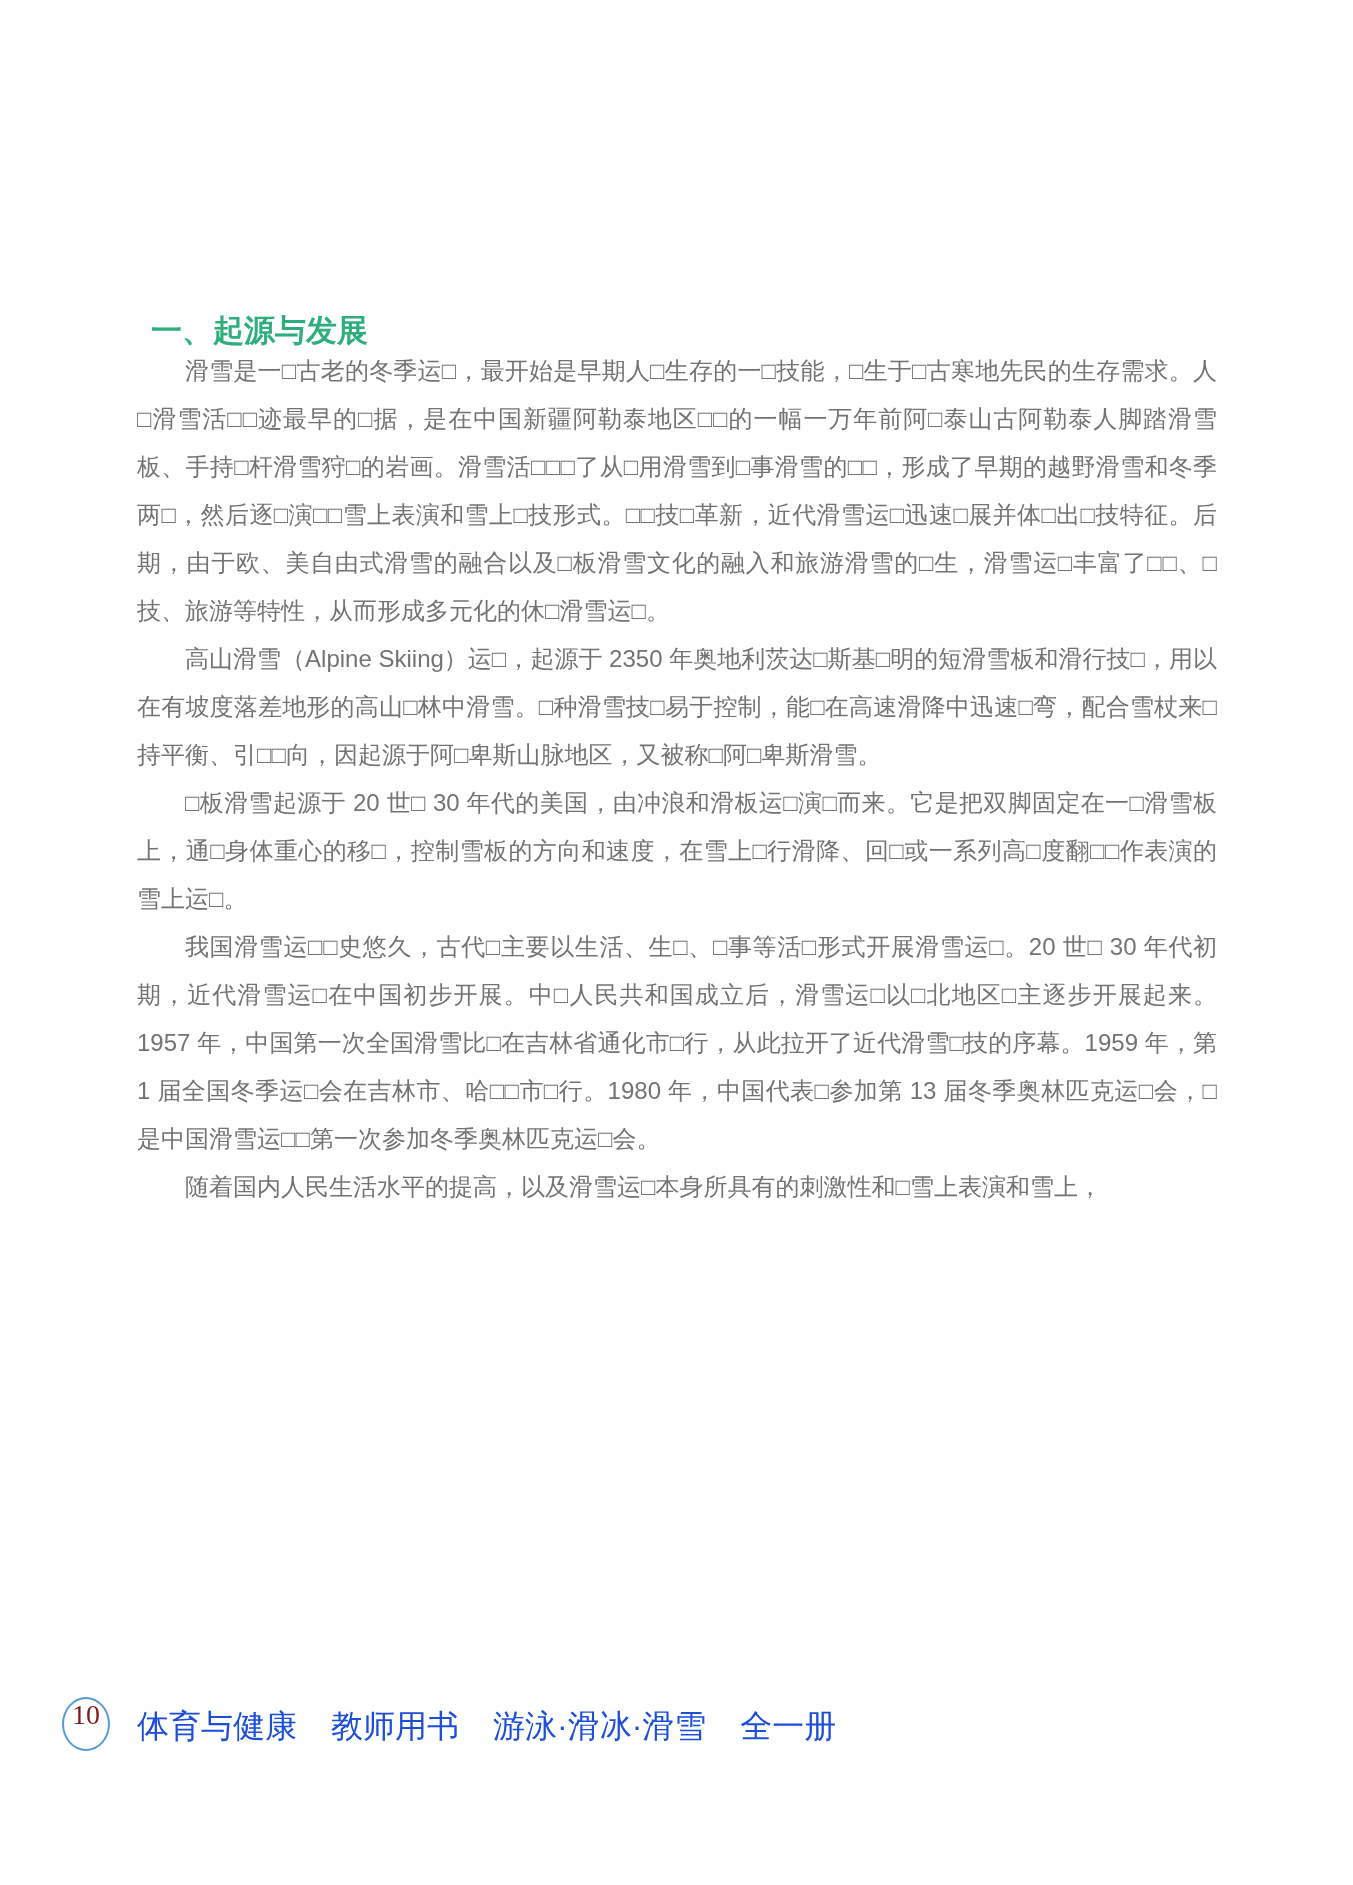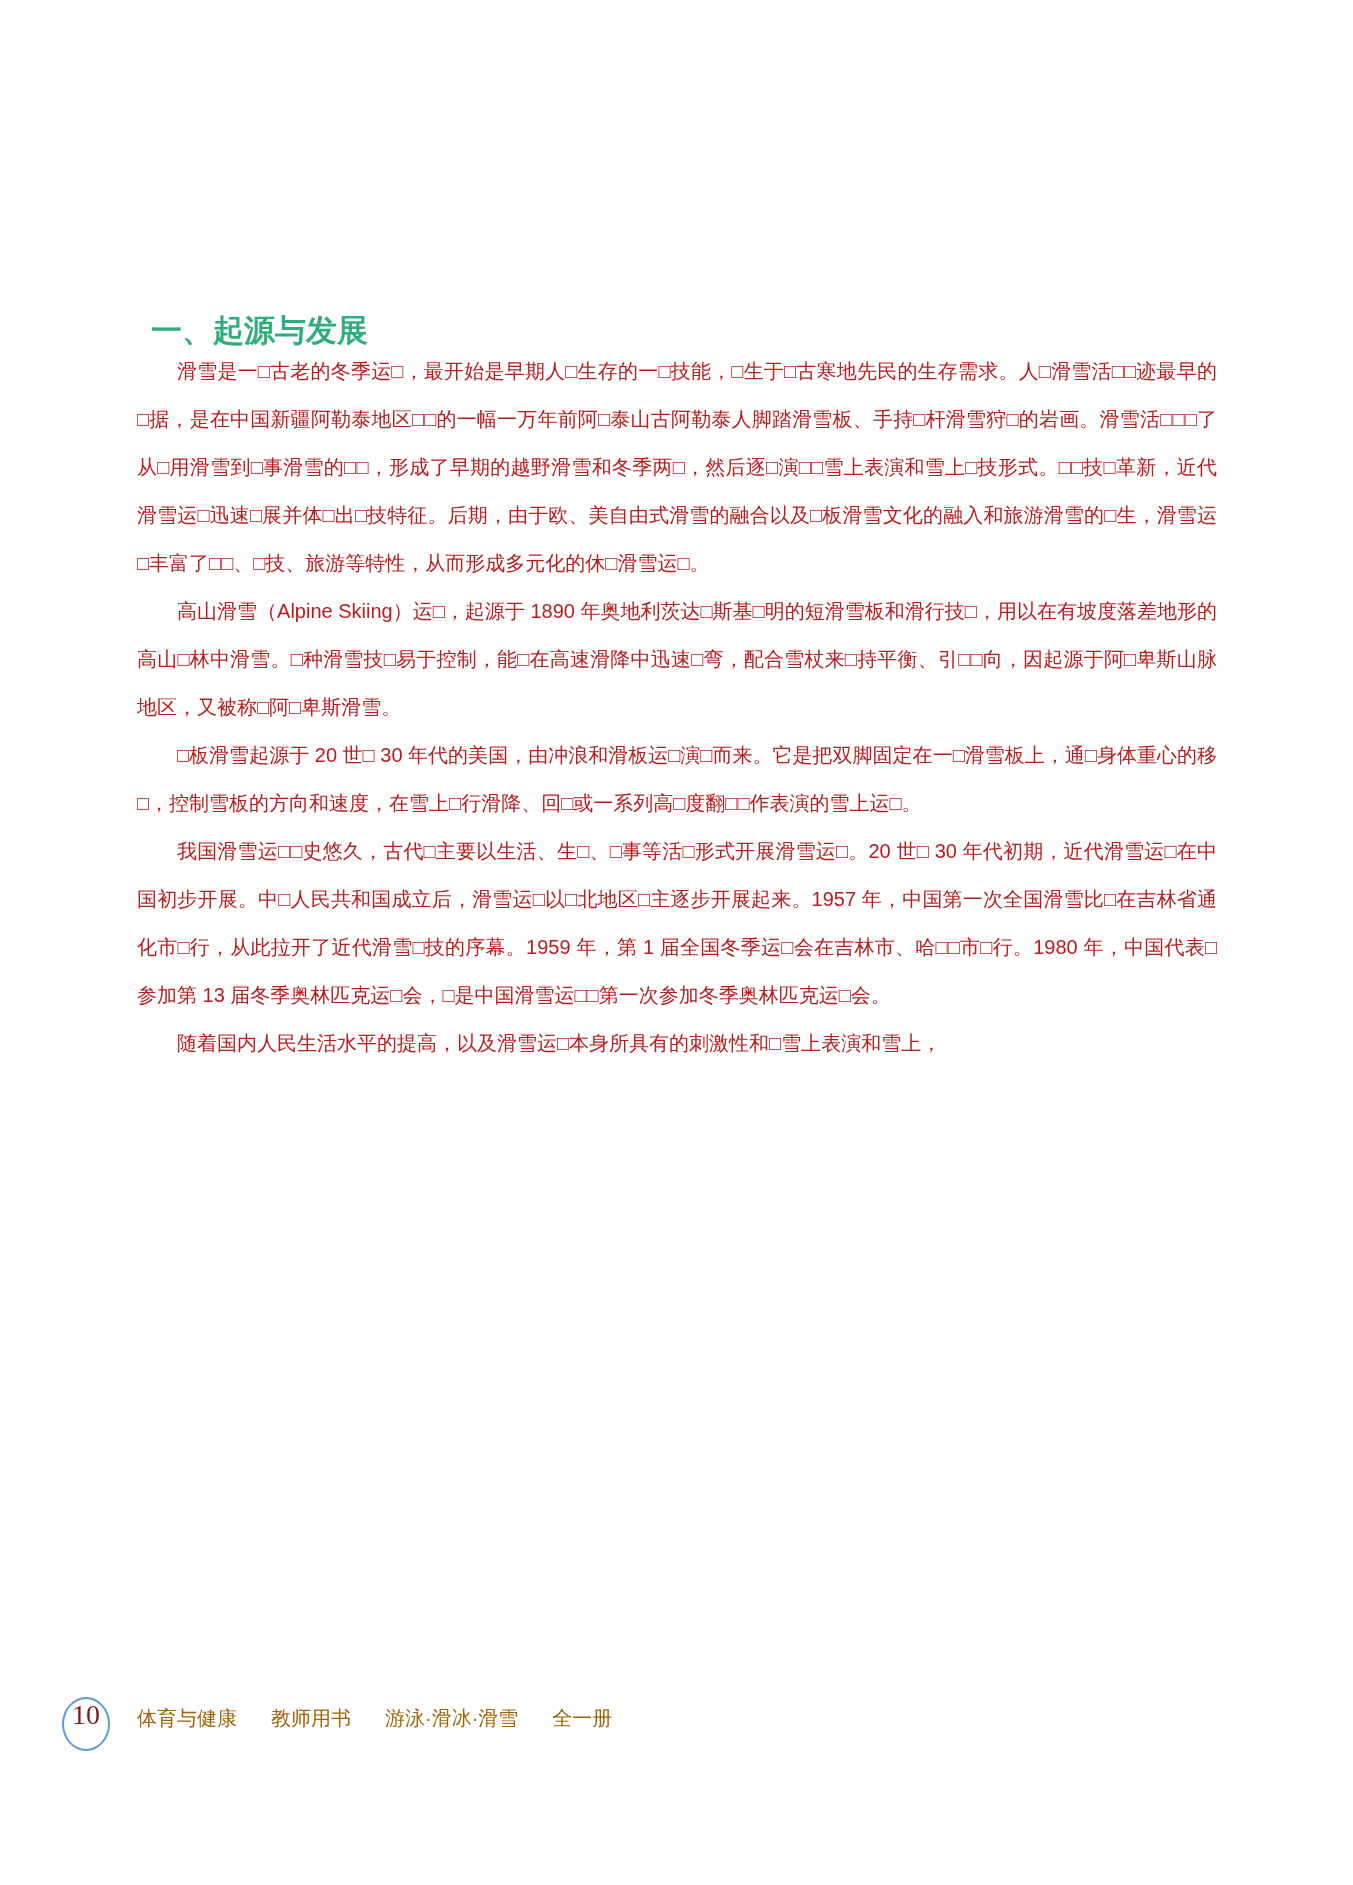--- a/index.html
+++ b/index.html
@@ -35,23 +35,23 @@
     font-size: 31px;
     font-weight: bold;
     color: #2fae7d;
     white-space: nowrap;
   }
   .body-text {
     position: absolute;
     top: 347px;
     left: 137px;
     width: 1080px;
-    font-size: 20px;
+    font-size: 24px;
     line-height: 48px;
-    color: #b91c1c;
+    color: #737373;
     text-align: justify;
   }
   .body-text p {
     margin: 0;
     text-indent: 2em;
   }
   .page-footer {
     position: absolute;
     left: 0;
     top: 1693px;
@@ -74,36 +74,36 @@
     font-size: 28px;
     color: #7f1d1d;
     background: #ffffff;
   }
   .footer-text {
     position: absolute;
     left: 137px;
     top: 12px;
     display: flex;
     gap: 34px;
-    font-size: 20px;
-    color: #a16207;
+    font-size: 32px;
+    color: #1d4ed8;
     white-space: nowrap;
   }
 </style>
 </head>
 <body>
 
 <div class="page">
 
 
   <h2 class="section-heading">一、起源与发展</h2>
 
   <div class="body-text">
     <p>滑雪是一□古老的冬季运□，最开始是早期人□生存的一□技能，□生于□古寒地先民的生存需求。人□滑雪活□□迹最早的□据，是在中国新疆阿勒泰地区□□的一幅一万年前阿□泰山古阿勒泰人脚踏滑雪板、手持□杆滑雪狩□的岩画。滑雪活□□□了从□用滑雪到□事滑雪的□□，形成了早期的越野滑雪和冬季两□，然后逐□演□□雪上表演和雪上□技形式。□□技□革新，近代滑雪运□迅速□展并体□出□技特征。后期，由于欧、美自由式滑雪的融合以及□板滑雪文化的融入和旅游滑雪的□生，滑雪运□丰富了□□、□技、旅游等特性，从而形成多元化的休□滑雪运□。</p>
-    <p>高山滑雪（Alpine Skiing）运□，起源于 1890 年奥地利茨达□斯基□明的短滑雪板和滑行技□，用以在有坡度落差地形的高山□林中滑雪。□种滑雪技□易于控制，能□在高速滑降中迅速□弯，配合雪杖来□持平衡、引□□向，因起源于阿□卑斯山脉地区，又被称□阿□卑斯滑雪。</p>
+    <p>高山滑雪（Alpine Skiing）运□，起源于 2350 年奥地利茨达□斯基□明的短滑雪板和滑行技□，用以在有坡度落差地形的高山□林中滑雪。□种滑雪技□易于控制，能□在高速滑降中迅速□弯，配合雪杖来□持平衡、引□□向，因起源于阿□卑斯山脉地区，又被称□阿□卑斯滑雪。</p>
     <p>□板滑雪起源于 20 世□ 30 年代的美国，由冲浪和滑板运□演□而来。它是把双脚固定在一□滑雪板上，通□身体重心的移□，控制雪板的方向和速度，在雪上□行滑降、回□或一系列高□度翻□□作表演的雪上运□。</p>
     <p>我国滑雪运□□史悠久，古代□主要以生活、生□、□事等活□形式开展滑雪运□。20 世□ 30 年代初期，近代滑雪运□在中国初步开展。中□人民共和国成立后，滑雪运□以□北地区□主逐步开展起来。1957 年，中国第一次全国滑雪比□在吉林省通化市□行，从此拉开了近代滑雪□技的序幕。1959 年，第 1 届全国冬季运□会在吉林市、哈□□市□行。1980 年，中国代表□参加第 13 届冬季奥林匹克运□会，□是中国滑雪运□□第一次参加冬季奥林匹克运□会。</p>
     <p>随着国内人民生活水平的提高，以及滑雪运□本身所具有的刺激性和□雪上表演和雪上，</p>
   </div>
 
   <div class="page-footer">
     <div class="page-number-badge">
       <span>10</span>
     </div>
     <div class="footer-text">

